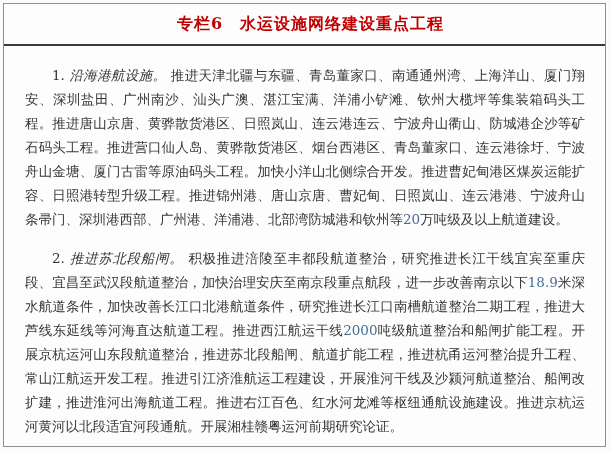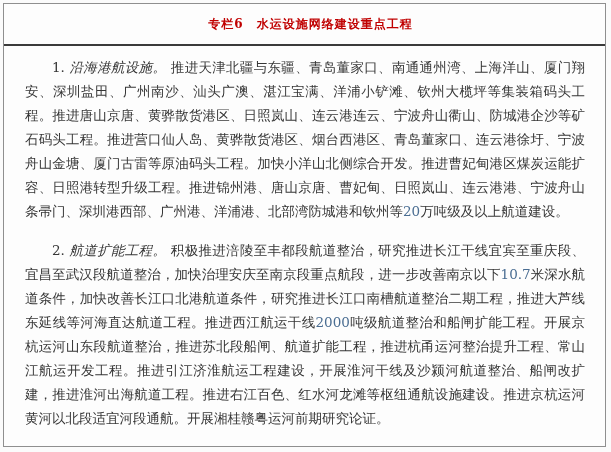--- a/index.html
+++ b/index.html
@@ -26,33 +26,33 @@
   .title-bar {
     height: 40px;
     border-bottom: 2px solid #3a3a3a;
     display: flex;
     align-items: center;
     justify-content: center;
   }
   .title {
     color: #c00000;
     font-weight: bold;
-    font-size: 12px;
+    font-size: 16px;
     letter-spacing: 1px;
     margin-left: 12px;
   }
   .box-body {
     padding: 9px 20px 0 21px;
     color: #363636;
     font-size: 13.5px;
     line-height: 24px;
     text-align: justify;
   }
   .box-body p {
-    margin: 0 0 15px 0;
+    margin: 8px 0 15px 0;
     text-indent: 2em;
   }
   .item-number {
     font-family: "DejaVu Serif", serif;
   }
   .item-lead {
     font-style: italic;
   }
   .num {
     font-family: "DejaVu Serif", serif;
@@ -67,17 +67,17 @@
     <span class="title">专栏6　水运设施网络建设重点工程</span>
   </div>
   <div class="box-body">
     <p>
       <span class="item-number">1.</span>
       <span class="item-lead">沿海港航设施。</span>
       <span class="item-body">推进天津北疆与东疆、青岛董家口、南通通州湾、上海洋山、厦门翔安、深圳盐田、广州南沙、汕头广澳、湛江宝满、洋浦小铲滩、钦州大榄坪等集装箱码头工程。推进唐山京唐、黄骅散货港区、日照岚山、连云港连云、宁波舟山衢山、防城港企沙等矿石码头工程。推进营口仙人岛、黄骅散货港区、烟台西港区、青岛董家口、连云港徐圩、宁波舟山金塘、厦门古雷等原油码头工程。加快小洋山北侧综合开发。推进曹妃甸港区煤炭运能扩容、日照港转型升级工程。推进锦州港、唐山京唐、曹妃甸、日照岚山、连云港港、宁波舟山条帚门、深圳港西部、广州港、洋浦港、北部湾防城港和钦州等<span class="num">20</span>万吨级及以上航道建设。</span>
     </p>
     <p>
       <span class="item-number">2.</span>
-      <span class="item-lead">航道扩能工程。</span>
-      <span class="item-body">积极推进涪陵至丰都段航道整治，研究推进长江干线宜宾至重庆段、宜昌至武汉段航道整治，加快治理安庆至南京段重点航段，进一步改善南京以下<span class="num">10.7</span>米深水航道条件，加快改善长江口北港航道条件，研究推进长江口南槽航道整治二期工程，推进大芦线东延线等河海直达航道工程。推进西江航运干线<span class="num">2000</span>吨级航道整治和船闸扩能工程。开展京杭运河山东段航道整治，推进苏北段船闸、航道扩能工程，推进杭甬运河整治提升工程、常山江航运开发工程。推进引江济淮航运工程建设，开展淮河干线及沙颍河航道整治、船闸改扩建，推进淮河出海航道工程。推进右江百色、红水河龙滩等枢纽通航设施建设。推进京杭运河黄河以北段适宜河段通航。开展湘桂赣粤运河前期研究论证。</span>
+      <span class="item-lead">推进苏北段船闸。</span>
+      <span class="item-body">积极推进涪陵至丰都段航道整治，研究推进长江干线宜宾至重庆段、宜昌至武汉段航道整治，加快治理安庆至南京段重点航段，进一步改善南京以下<span class="num">18.9</span>米深水航道条件，加快改善长江口北港航道条件，研究推进长江口南槽航道整治二期工程，推进大芦线东延线等河海直达航道工程。推进西江航运干线<span class="num">2000</span>吨级航道整治和船闸扩能工程。开展京杭运河山东段航道整治，推进苏北段船闸、航道扩能工程，推进杭甬运河整治提升工程、常山江航运开发工程。推进引江济淮航运工程建设，开展淮河干线及沙颍河航道整治、船闸改扩建，推进淮河出海航道工程。推进右江百色、红水河龙滩等枢纽通航设施建设。推进京杭运河黄河以北段适宜河段通航。开展湘桂赣粤运河前期研究论证。</span>
     </p>
   </div>
 </div>
 
 </body></html>

